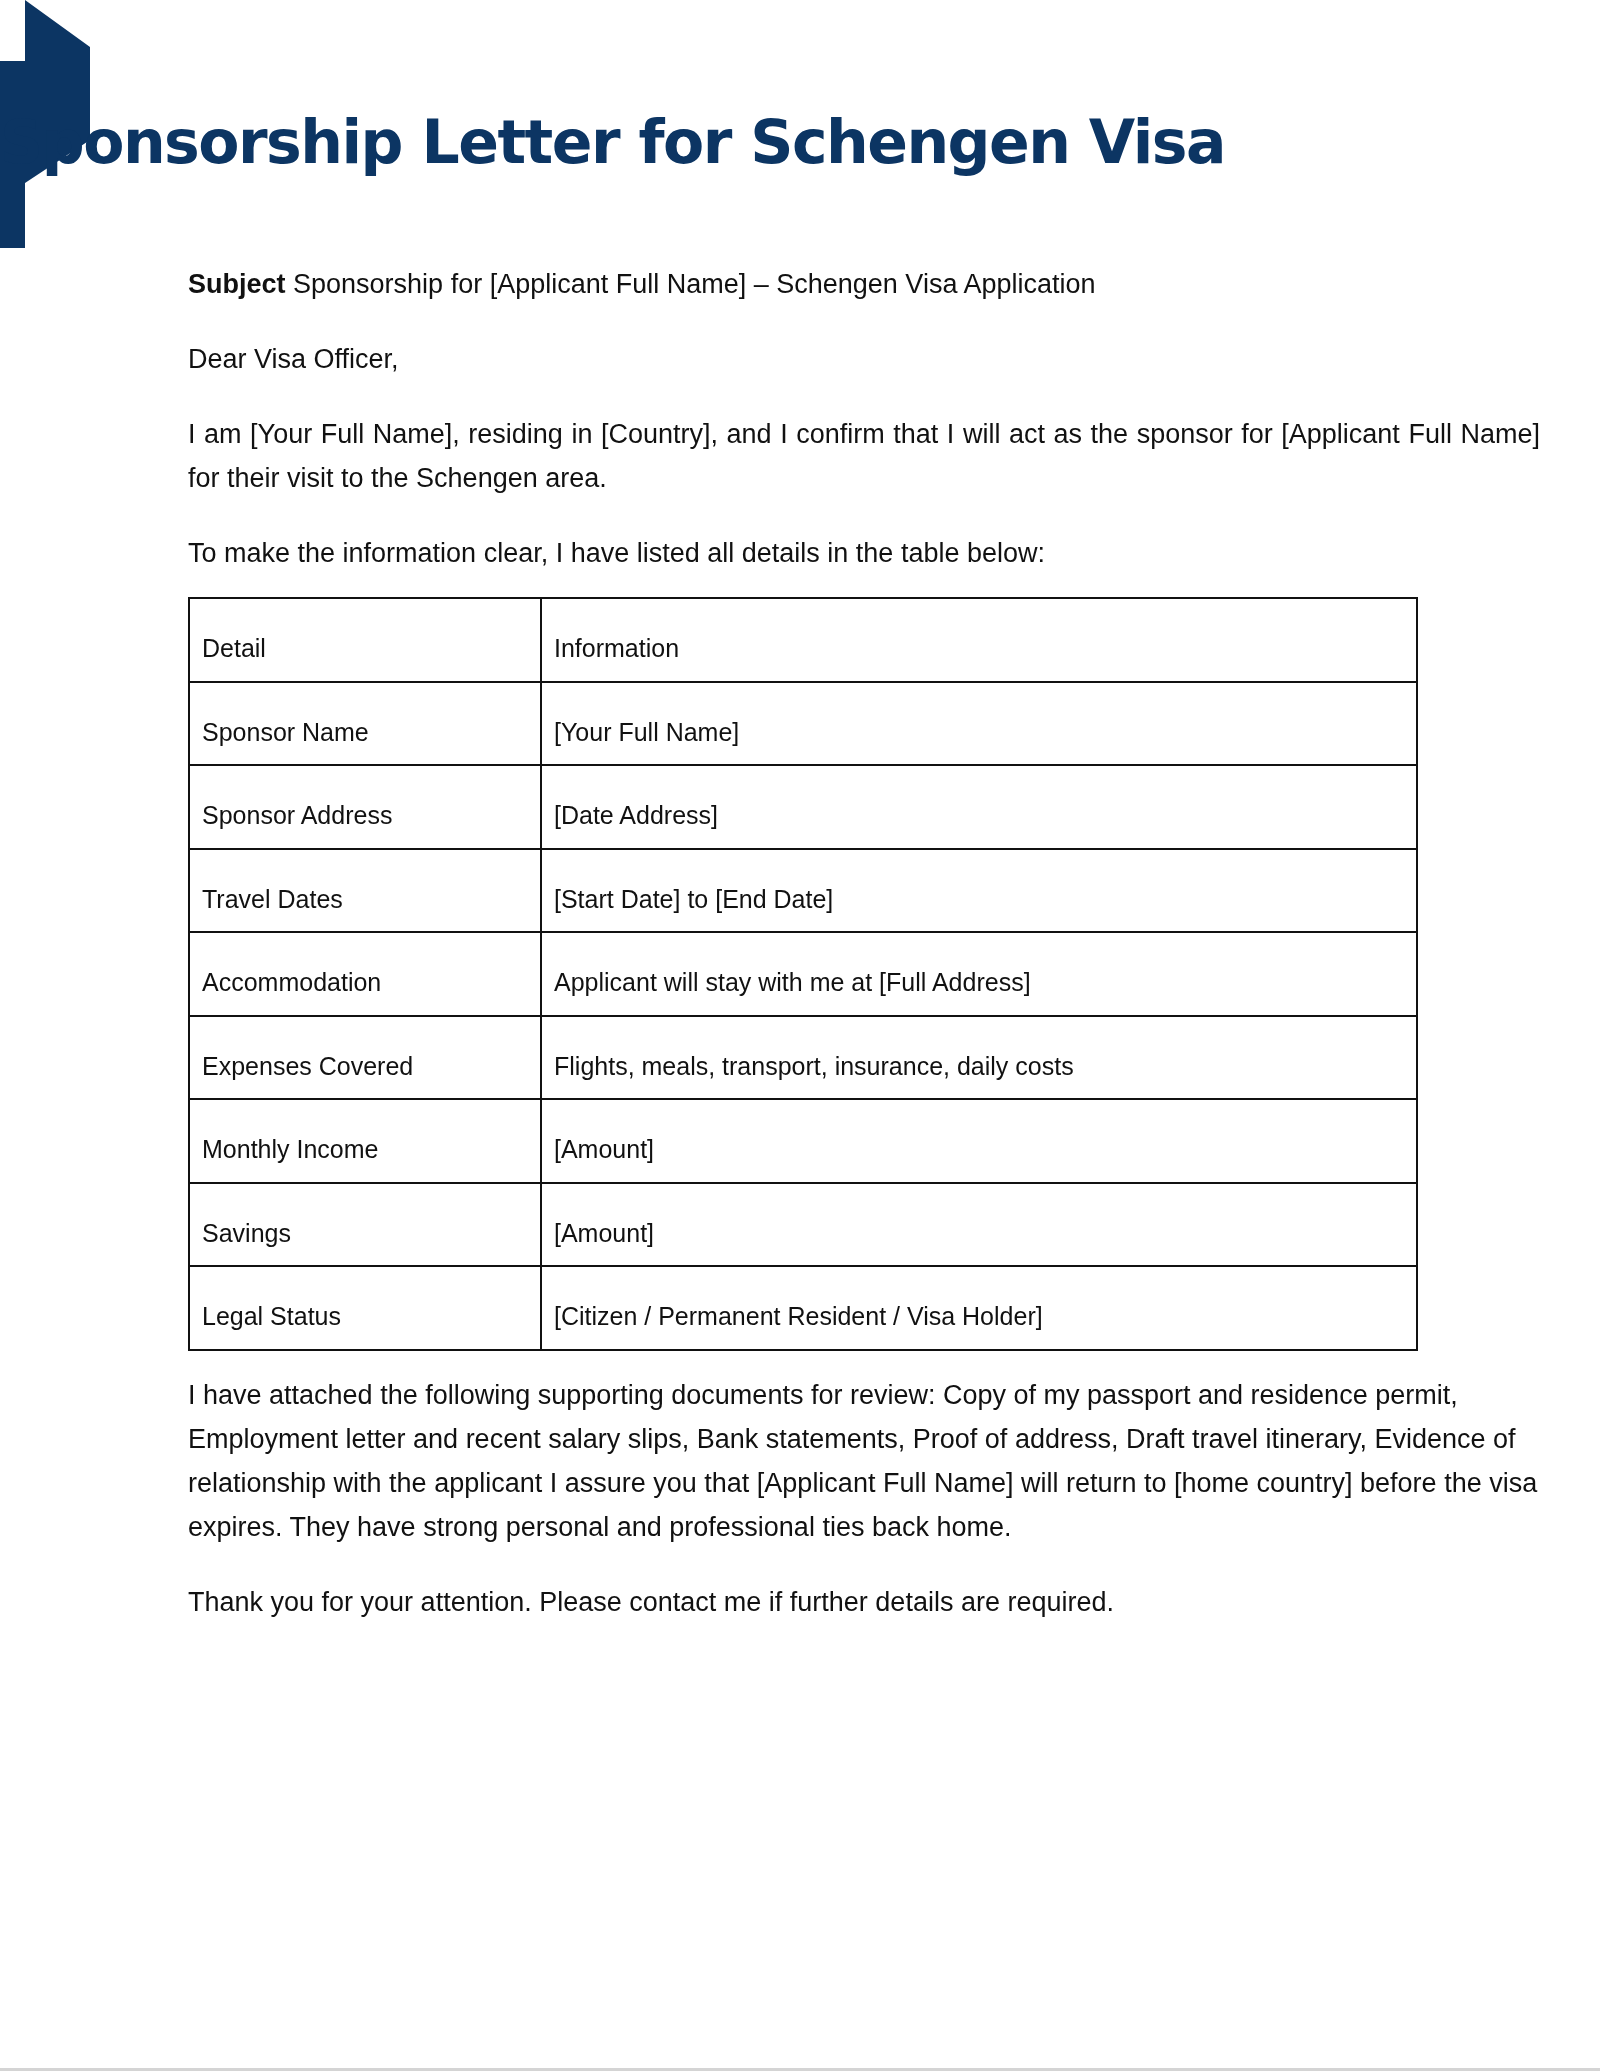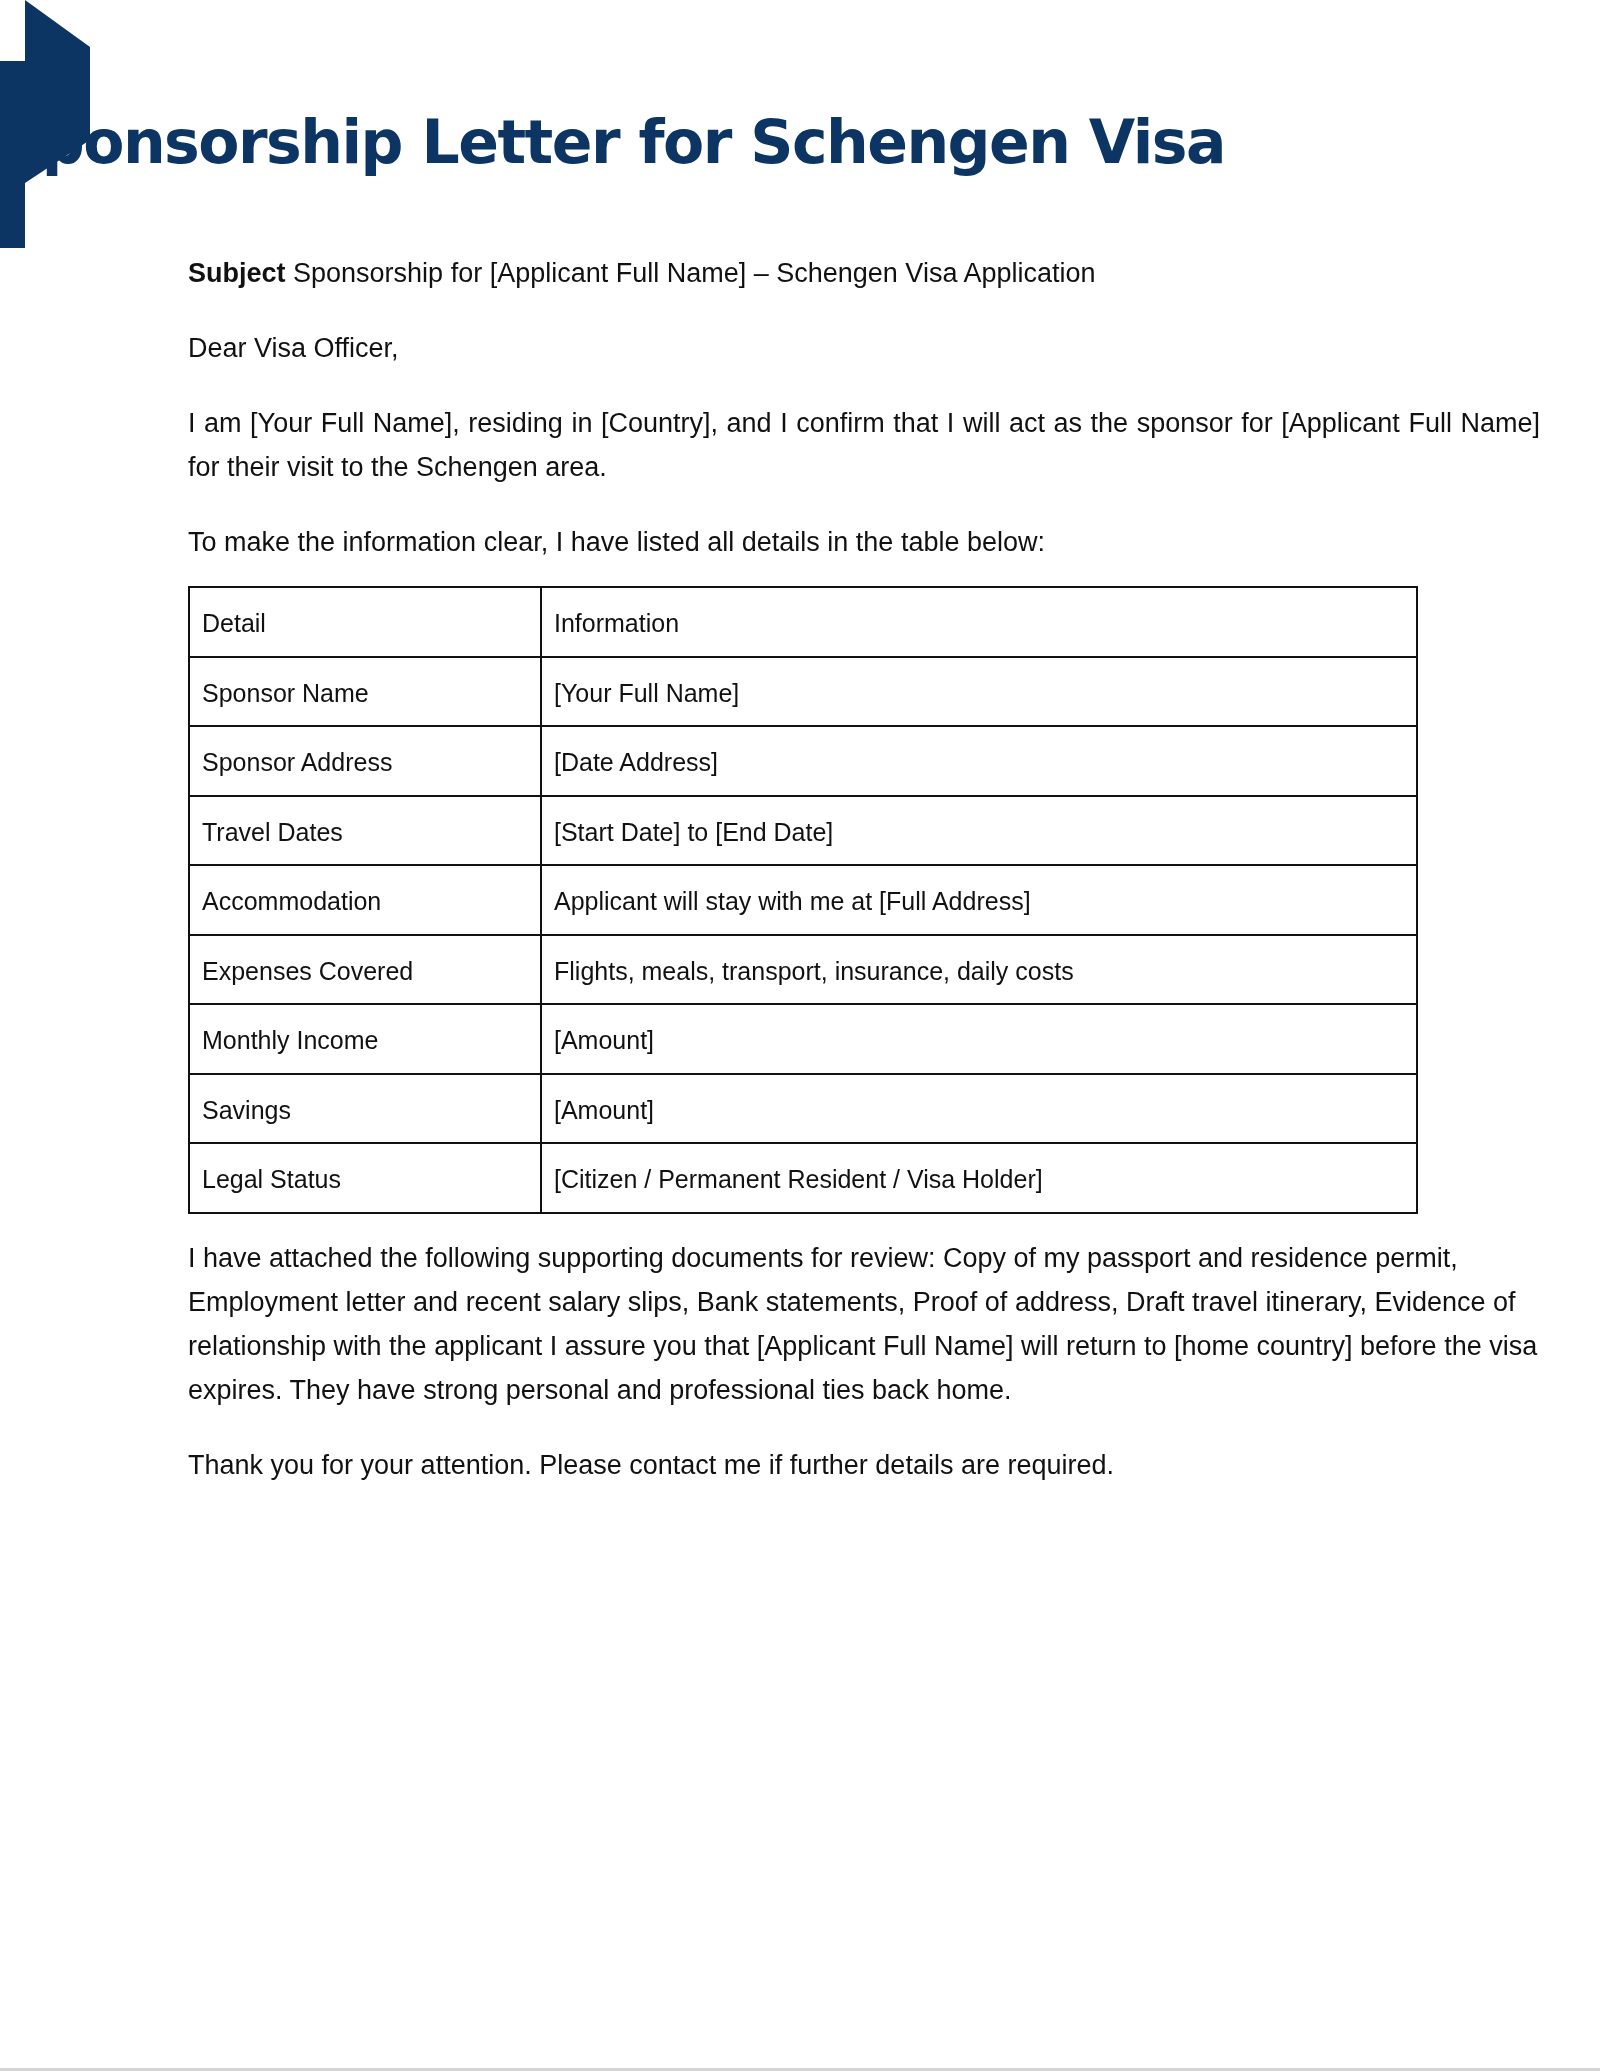--- a/index.html
+++ b/index.html
@@ -2,27 +2,27 @@
 <html><head>
 <meta charset="utf-8">
 <style>
   html, body { margin: 0; padding: 0; background: #ffffff; }
   body { width: 1600px; height: 2071px; position: relative; overflow: hidden;
          font-family: "Liberation Sans", sans-serif; color: #111111; }
   .logo { position: absolute; left: 0; top: 0; width: 92px; height: 250px; }
   .title { position: absolute; left: 0; width: 1600px; top: 102px; 
            font-family: "DejaVu Sans", sans-serif; font-weight: bold; font-size: 60px;
            letter-spacing: -1.5px; color: #0c3563; margin: 0; line-height: 80px; }
-  .content { position: absolute; left: 188px; top: 251px; width: 1352px;
+  .content { position: absolute; left: 188px; top: 262px; width: 1352px;
              font-size: 27px; line-height: 44px; }
   .content p { margin: 0 0 31px 0; }
   .subject-label { font-weight: bold; }
   .justify { text-align: justify; }
   table.details { border-collapse: collapse; width: 1230px; margin: 22px 0 22px 0; }
-  table.details td { border: 2px solid #111; height: 64.5px; padding: 3px 0 0 12px;
+  table.details td { border: 2px solid #111; height: 64.5px; padding: 17px 0 0 12px;
                      font-size: 25px; vertical-align: middle; }
   table.details td.col1 { width: 338px; }
   .closing p { margin: 0; }
   .bottom-line { position: absolute; left: 0; bottom: 0; width: 1600px; height: 3px; background: #d4d4d4; }
 </style>
 </head>
 <body>
 
 <svg class="logo" viewBox="0 0 92 250">
   <polygon points="25,0 90,47 90,140 25,183 25,248 0,248 0,61 25,61" fill="#0c3563"></polygon>

